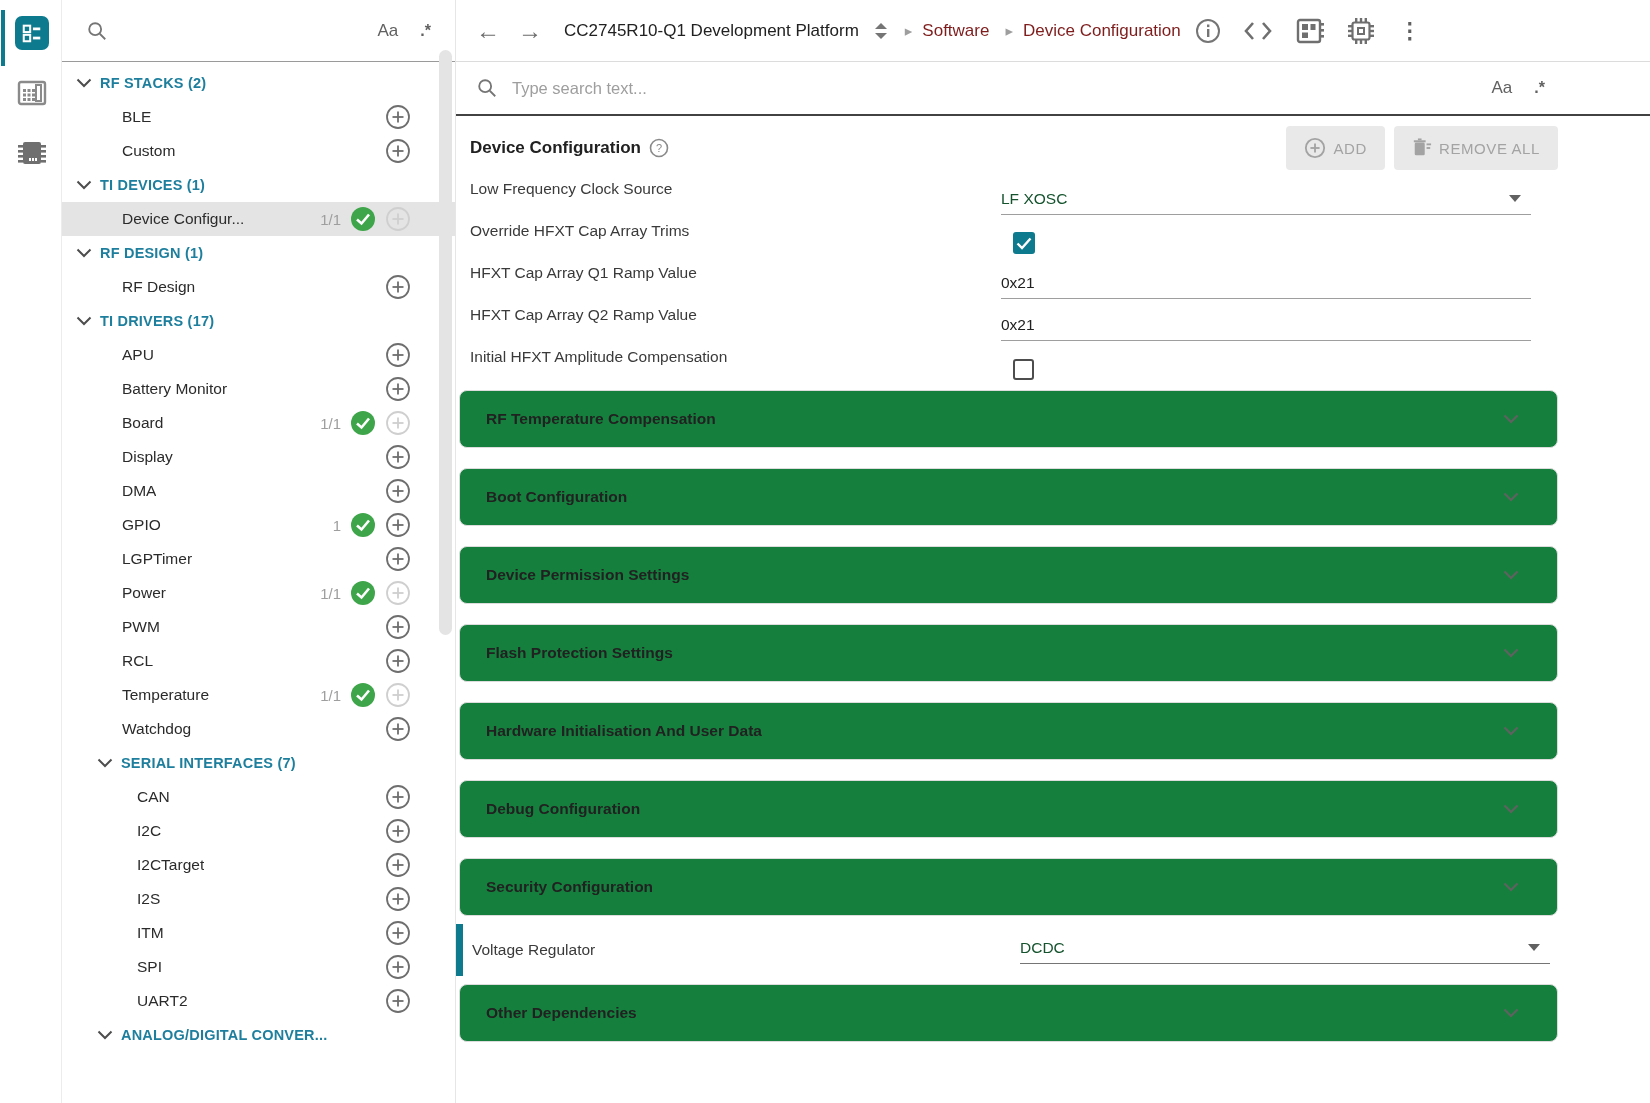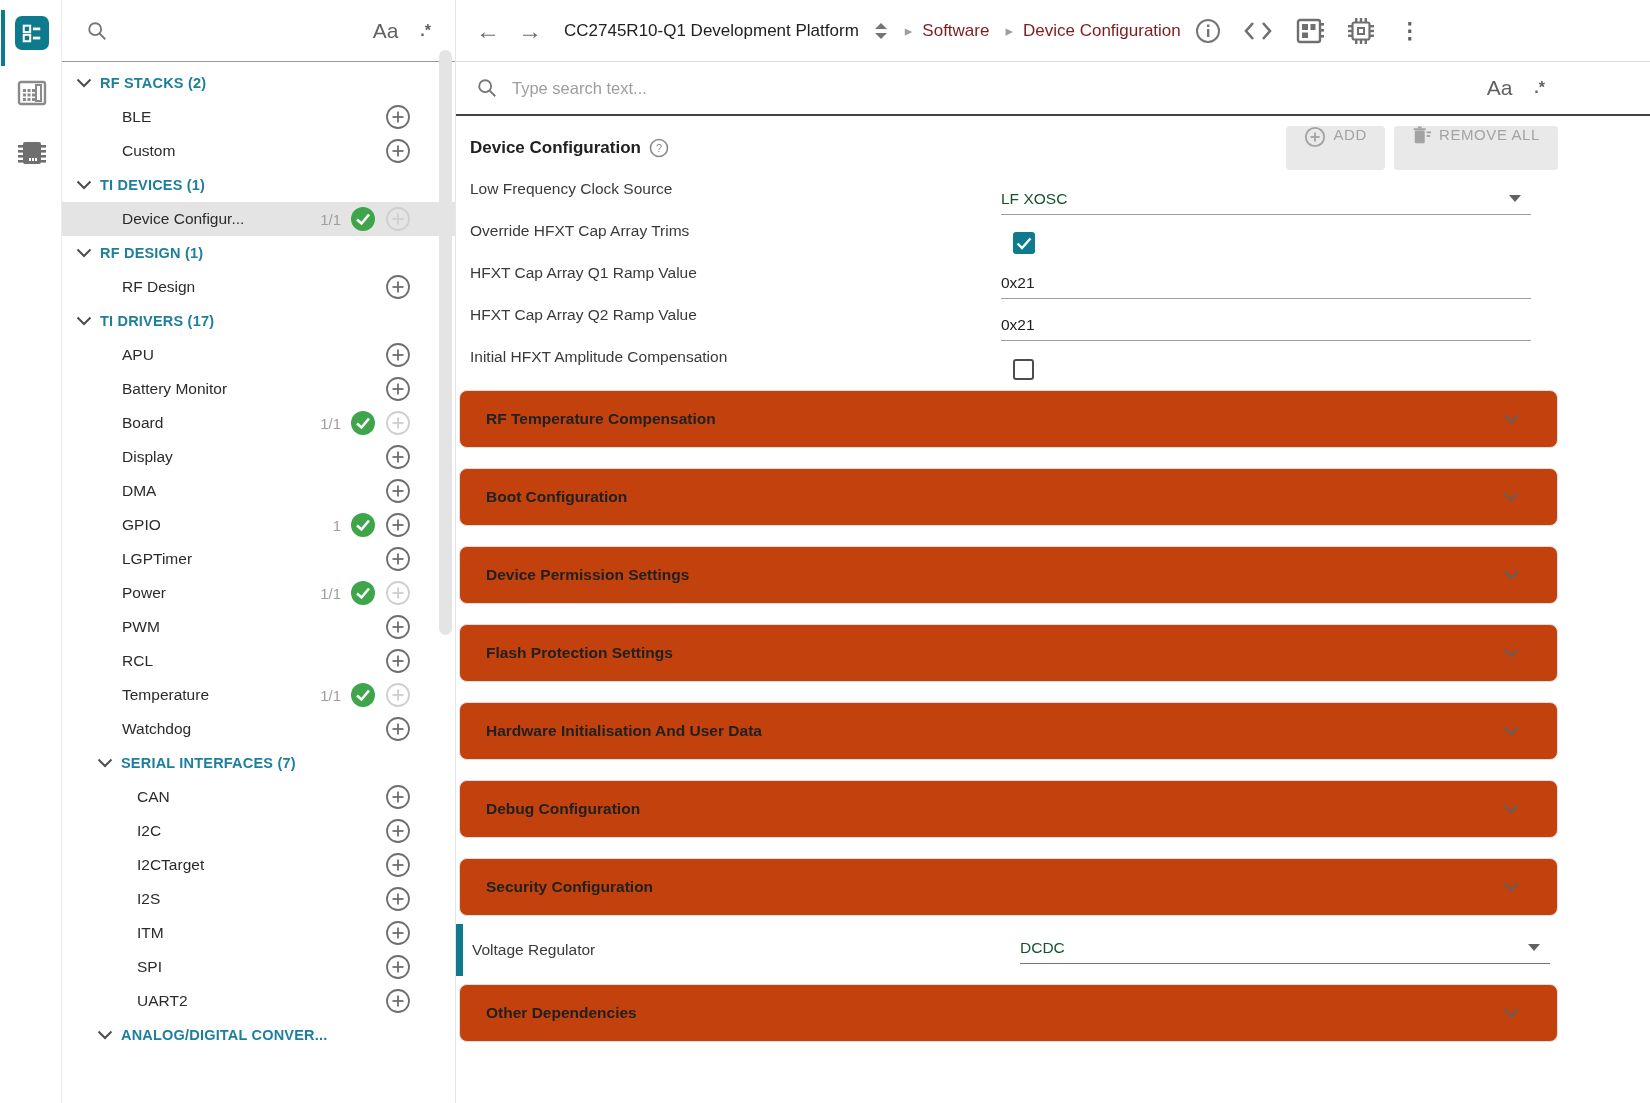--- a/index.html
+++ b/index.html
@@ -12,21 +12,21 @@
   .rail-indicator { position:absolute; left:1px; top:10px; width:4px; height:56px; background:#0e7a8d; }
   .rail-btn { position:absolute; left:15px; width:34px; height:34px; display:flex; align-items:center; justify-content:center; cursor:pointer; }
   .rail-btn.b1 { top:16px; background:#0e7a8d; border-radius:7px; }
   .rail-btn.b2 { top:76px; }
   .rail-btn.b3 { top:136px; }
 
   
   .tree { position:absolute; left:62px; top:0; width:394px; height:1103px; background:#fff; border-right:1px solid #e6e6e6; }
   .tree-search { height:62px; display:flex; align-items:center; padding:0 24px 0 24px; border-bottom:1.5px solid #9a9a9a; }
   .tree-search input { flex:1; border:none; outline:none; font-size:16px; min-width:10px; font-family:"Liberation Sans",sans-serif; }
-  .txt-icon { color:#616161; font-size:21px; letter-spacing:0; cursor:pointer; }
+  .txt-icon { color:#616161; font-size:17px; letter-spacing:0; cursor:pointer; }
   .txt-icon.aa { margin-right:22px; }
   .txt-icon.rx { font-weight:bold; font-size:16px; }
   .tree-list { padding-top:4px; }
   .trow { height:34px; display:flex; align-items:center; padding-right:44px; cursor:pointer; }
   .trow .lbl { font-size:15.5px; color:#2b2b2b; white-space:nowrap; overflow:hidden; }
   .trow.cat .lbl { font-size:14.5px; font-weight:bold; color:#1d7f9d; letter-spacing:0.2px; }
   .trow.sel { background:#e4e4e4; }
   .trow .spacer { flex:1; }
   .trow .cnt { font-size:15px; color:#9e9e9e; margin-right:9px; }
   .trow .ic { width:26px; height:26px; margin-left:0; display:flex; align-items:center; justify-content:center; flex:0 0 auto; }
@@ -50,38 +50,38 @@
 
   .msearch { height:54px; display:flex; align-items:center; padding:0 105px 0 20px; border-bottom:2px solid #424242; }
   .msearch input { flex:1; border:none; outline:none; font-size:16.5px; margin-left:14px; color:#424242; font-family:"Liberation Sans",sans-serif; }
   .msearch input::placeholder { color:#9e9e9e; }
 
   .trow-title { display:flex; align-items:center; padding:12px 92px 8px 14px; height:60px; }
   .page-title { font-size:17px; font-weight:bold; color:#212121; }
   .help { margin-left:8px; display:flex; }
   .btns { margin-left:auto; display:flex; gap:9px; }
   .gbtn { height:44px; background:#e9e9e9; border:none; border-radius:4px; color:#a3a3a3;
-    font-size:15px; letter-spacing:0.6px; display:flex; align-items:flex-start; gap:7px; padding:0 18px;
+    font-size:15px; letter-spacing:0.6px; display:flex; align-items:center; gap:7px; padding:0 18px;
     font-family:"Liberation Sans",sans-serif; cursor:default; }
 
   .form { padding-top:4px; }
   .frow { height:42px; display:flex; }
   .flabel { width:545px; padding-left:14px; font-size:15.5px; color:#3a3a3a; }
   .fctrl { width:530px; position:relative; display:flex; align-items:center; }
   .ctl-select { width:100%; display:flex; align-items:center; border-bottom:1px solid #9e9e9e; padding:2px 4px 6px 0; cursor:pointer; }
   .ctl-select .val { font-size:15.5px; color:#14532d; flex:1; }
   .tri-down { width:0; height:0; border-left:6px solid transparent; border-right:6px solid transparent; border-top:7px solid #616161; margin-right:6px; }
   .ctl-text { width:100%; border-bottom:1px solid #9e9e9e; padding:2px 4px 6px 0; font-size:15.5px; color:#212121; }
   .cb { width:22px; height:22px; border-radius:3px; margin-left:12px; cursor:pointer; display:flex; align-items:center; justify-content:center; }
   .cb.on { background:#0e7a8d; }
   .cb.off { width:21px; height:21px; background:#fff; border:2px solid #4d4d4d; }
 
   .cards { }
   .card { height:58px; margin:0 92px 20px 3px; border:1px solid #dcdcdc; border-radius:8px;
-    display:flex; align-items:center; padding:0 38px 0 26px; cursor:pointer; background:#c2410c; }
+    display:flex; align-items:center; padding:0 38px 0 26px; cursor:pointer; background:#15803d; }
   .card.tight { margin-bottom:6px; }
   .card .ctitle { font-size:15.5px; font-weight:bold; color:#212121; flex:1; }
 
   .vrow { height:56px; margin:0 92px 6px 0; display:flex; align-items:center; position:relative;gap:21px; }
   .vbar { position:absolute; left:0; top:2px; width:7px; height:52px; background:#0e7a8d; }
   .vrow .flabel { padding-left:16px; width:543px; }
 
   svg { display:block; }
 </style>
 </head>

